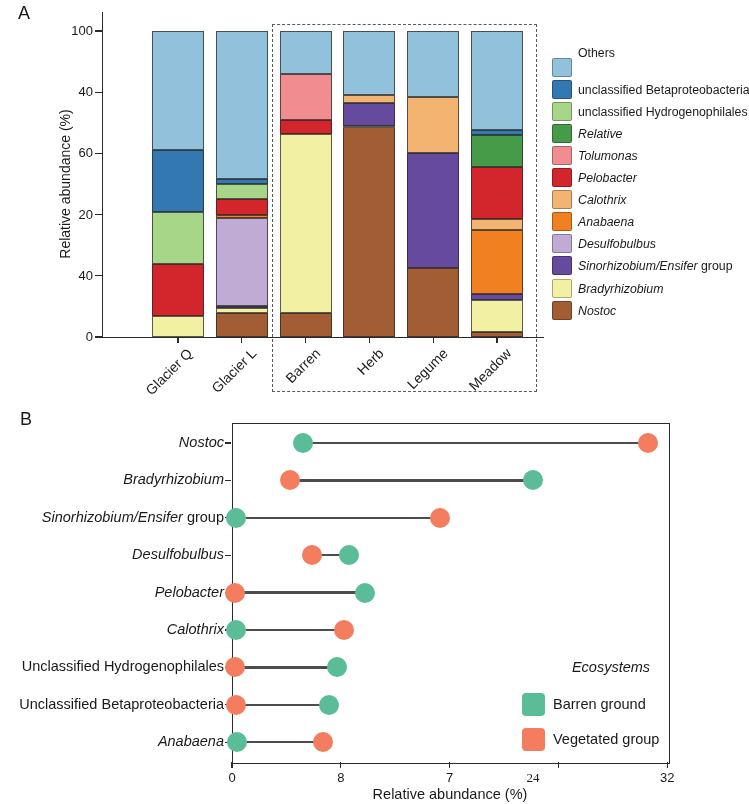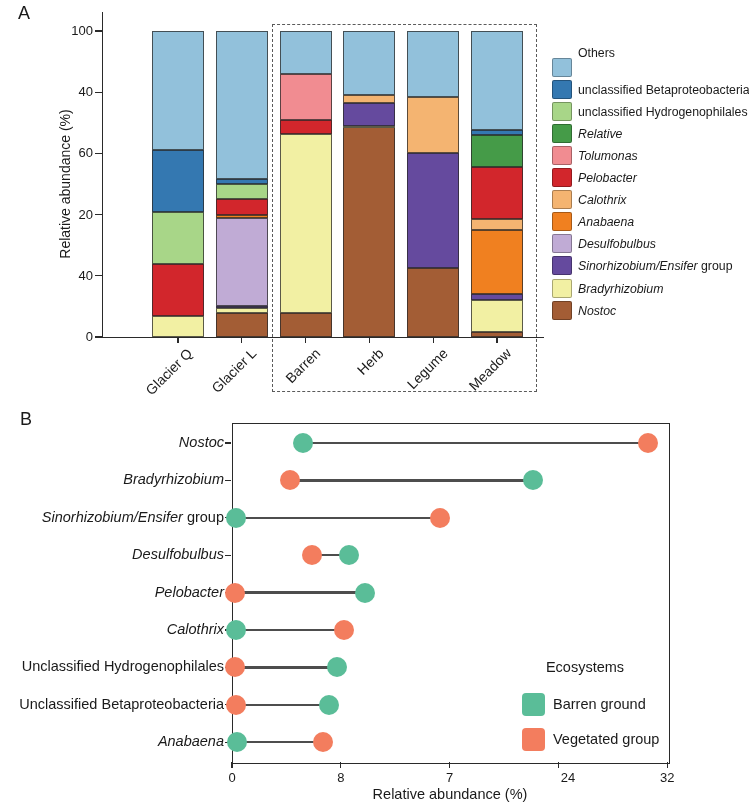--- a/index.html
+++ b/index.html
@@ -29,21 +29,21 @@
   <div id="groupbox" class="abs" style="left:272px;top:24px;width:263px;height:366px;"></div>
 
   <div class="abs f14 nw" style="left:65px;top:184px;transform:translate(-50%,-50%) rotate(-90deg);">Relative abundance (%)</div>
 
   <div class="abs panel-letter" style="left:20px;top:410px;">B</div>
 
   <div id="pb-box" class="abs" style="left:232px;top:423px;width:436px;height:339px;"></div>
 
   <div class="abs f15 center nw" style="left:232px;top:786px;width:436px;">Relative abundance (%)</div>
 
-  <div class="abs f15 center nw" style="left:505px;top:659px;width:160px;">Ecosystems</div>
+  <div class="abs f15 center nw" style="left:531px;top:659px;width:160px;font-style:italic;">Ecosystems</div>
 <div class="abs tick" style="left: 101.6px; top: 12px; width: 1.4px; height: 326.4px;"></div>
     <div class="abs tick" style="left: 101.6px; top: 337px; width: 442.4px; height: 1.4px;"></div>
     <div class="abs tick" style="left: 94.6px; top: 336.35px; width: 7px; height: 1.3px;"></div>
     <div class="abs f13 right nw" style="left: 55px; top: 329px; width: 38px;">0</div>
     <div class="abs tick" style="left: 94.6px; top: 275.15px; width: 7px; height: 1.3px;"></div>
     <div class="abs f13 right nw" style="left: 55px; top: 267.8px; width: 38px;">40</div>
     <div class="abs tick" style="left: 94.6px; top: 213.95px; width: 7px; height: 1.3px;"></div>
     <div class="abs f13 right nw" style="left: 55px; top: 206.6px; width: 38px;">20</div>
     <div class="abs tick" style="left: 94.6px; top: 152.75px; width: 7px; height: 1.3px;"></div>
     <div class="abs f13 right nw" style="left: 55px; top: 145.4px; width: 38px;">60</div>
@@ -124,21 +124,21 @@
     <div class="abs f12 nw" style="left: 578px; top: 281.5px;"><span class="it">Bradyrhizobium</span></div>
     <div class="abs" style="left: 552px; top: 300.55px; width: 20px; height: 19px; background: rgb(163, 93, 53); border-radius: 2px; border: 0.5px solid rgba(0, 0, 0, 0.3); box-sizing: border-box;"></div>
     <div class="abs f12 nw" style="left: 578px; top: 303.55px;"><span class="it">Nostoc</span></div>
     <div class="abs tick" style="left: 231.3px; top: 762px; width: 1.4px; height: 6px;"></div>
     <div class="abs f13 center nw" style="left: 212px; top: 770px; width: 40px;">0</div>
     <div class="abs tick" style="left: 340.1px; top: 762px; width: 1.4px; height: 6px;"></div>
     <div class="abs f13 center nw" style="left: 320.8px; top: 770px; width: 40px;">8</div>
     <div class="abs tick" style="left: 448.9px; top: 762px; width: 1.4px; height: 6px;"></div>
     <div class="abs f13 center nw" style="left: 429.6px; top: 770px; width: 40px;">7</div>
     <div class="abs tick" style="left: 557.7px; top: 762px; width: 1.4px; height: 6px;"></div>
-    <div class="abs f13 center nw" style="left: 548px; top: 770px; width: 40px;">24</div>
+    <div class="abs f13 center nw" style="left: 513px; top: 770px; width: 40px; font-family: Liberation Serif, serif;">24</div>
     <div class="abs tick" style="left: 666.5px; top: 762px; width: 1.4px; height: 6px;"></div>
     <div class="abs f13 center nw" style="left: 647.2px; top: 770px; width: 40px;">32</div>
     <div class="abs tick" style="left: 225px; top: 442.35px; width: 6px; height: 1.3px;"></div>
     <div class="abs f15 right nw" style="left: 0px; top: 434px; width: 224px;"><span class="it">Nostoc</span></div>
     <div class="abs" style="left: 302.72px; top: 441.7px; width: 345.44px; height: 2.6px; background: rgb(77, 77, 77);"></div>
     <div class="abs" style="left: 292.72px; top: 433px; width: 20px; height: 20px; background: rgb(90, 189, 152); border-radius: 50%;"></div>
     <div class="abs" style="left: 638.16px; top: 433px; width: 20px; height: 20px; background: rgb(243, 125, 94); border-radius: 50%;"></div>
     <div class="abs tick" style="left: 225px; top: 479.75px; width: 6px; height: 1.3px;"></div>
     <div class="abs f15 right nw" style="left: 0px; top: 471.4px; width: 224px;"><span class="it">Bradyrhizobium</span></div>
     <div class="abs" style="left: 290.48px; top: 479.1px; width: 242.08px; height: 2.6px; background: rgb(77, 77, 77);"></div>

